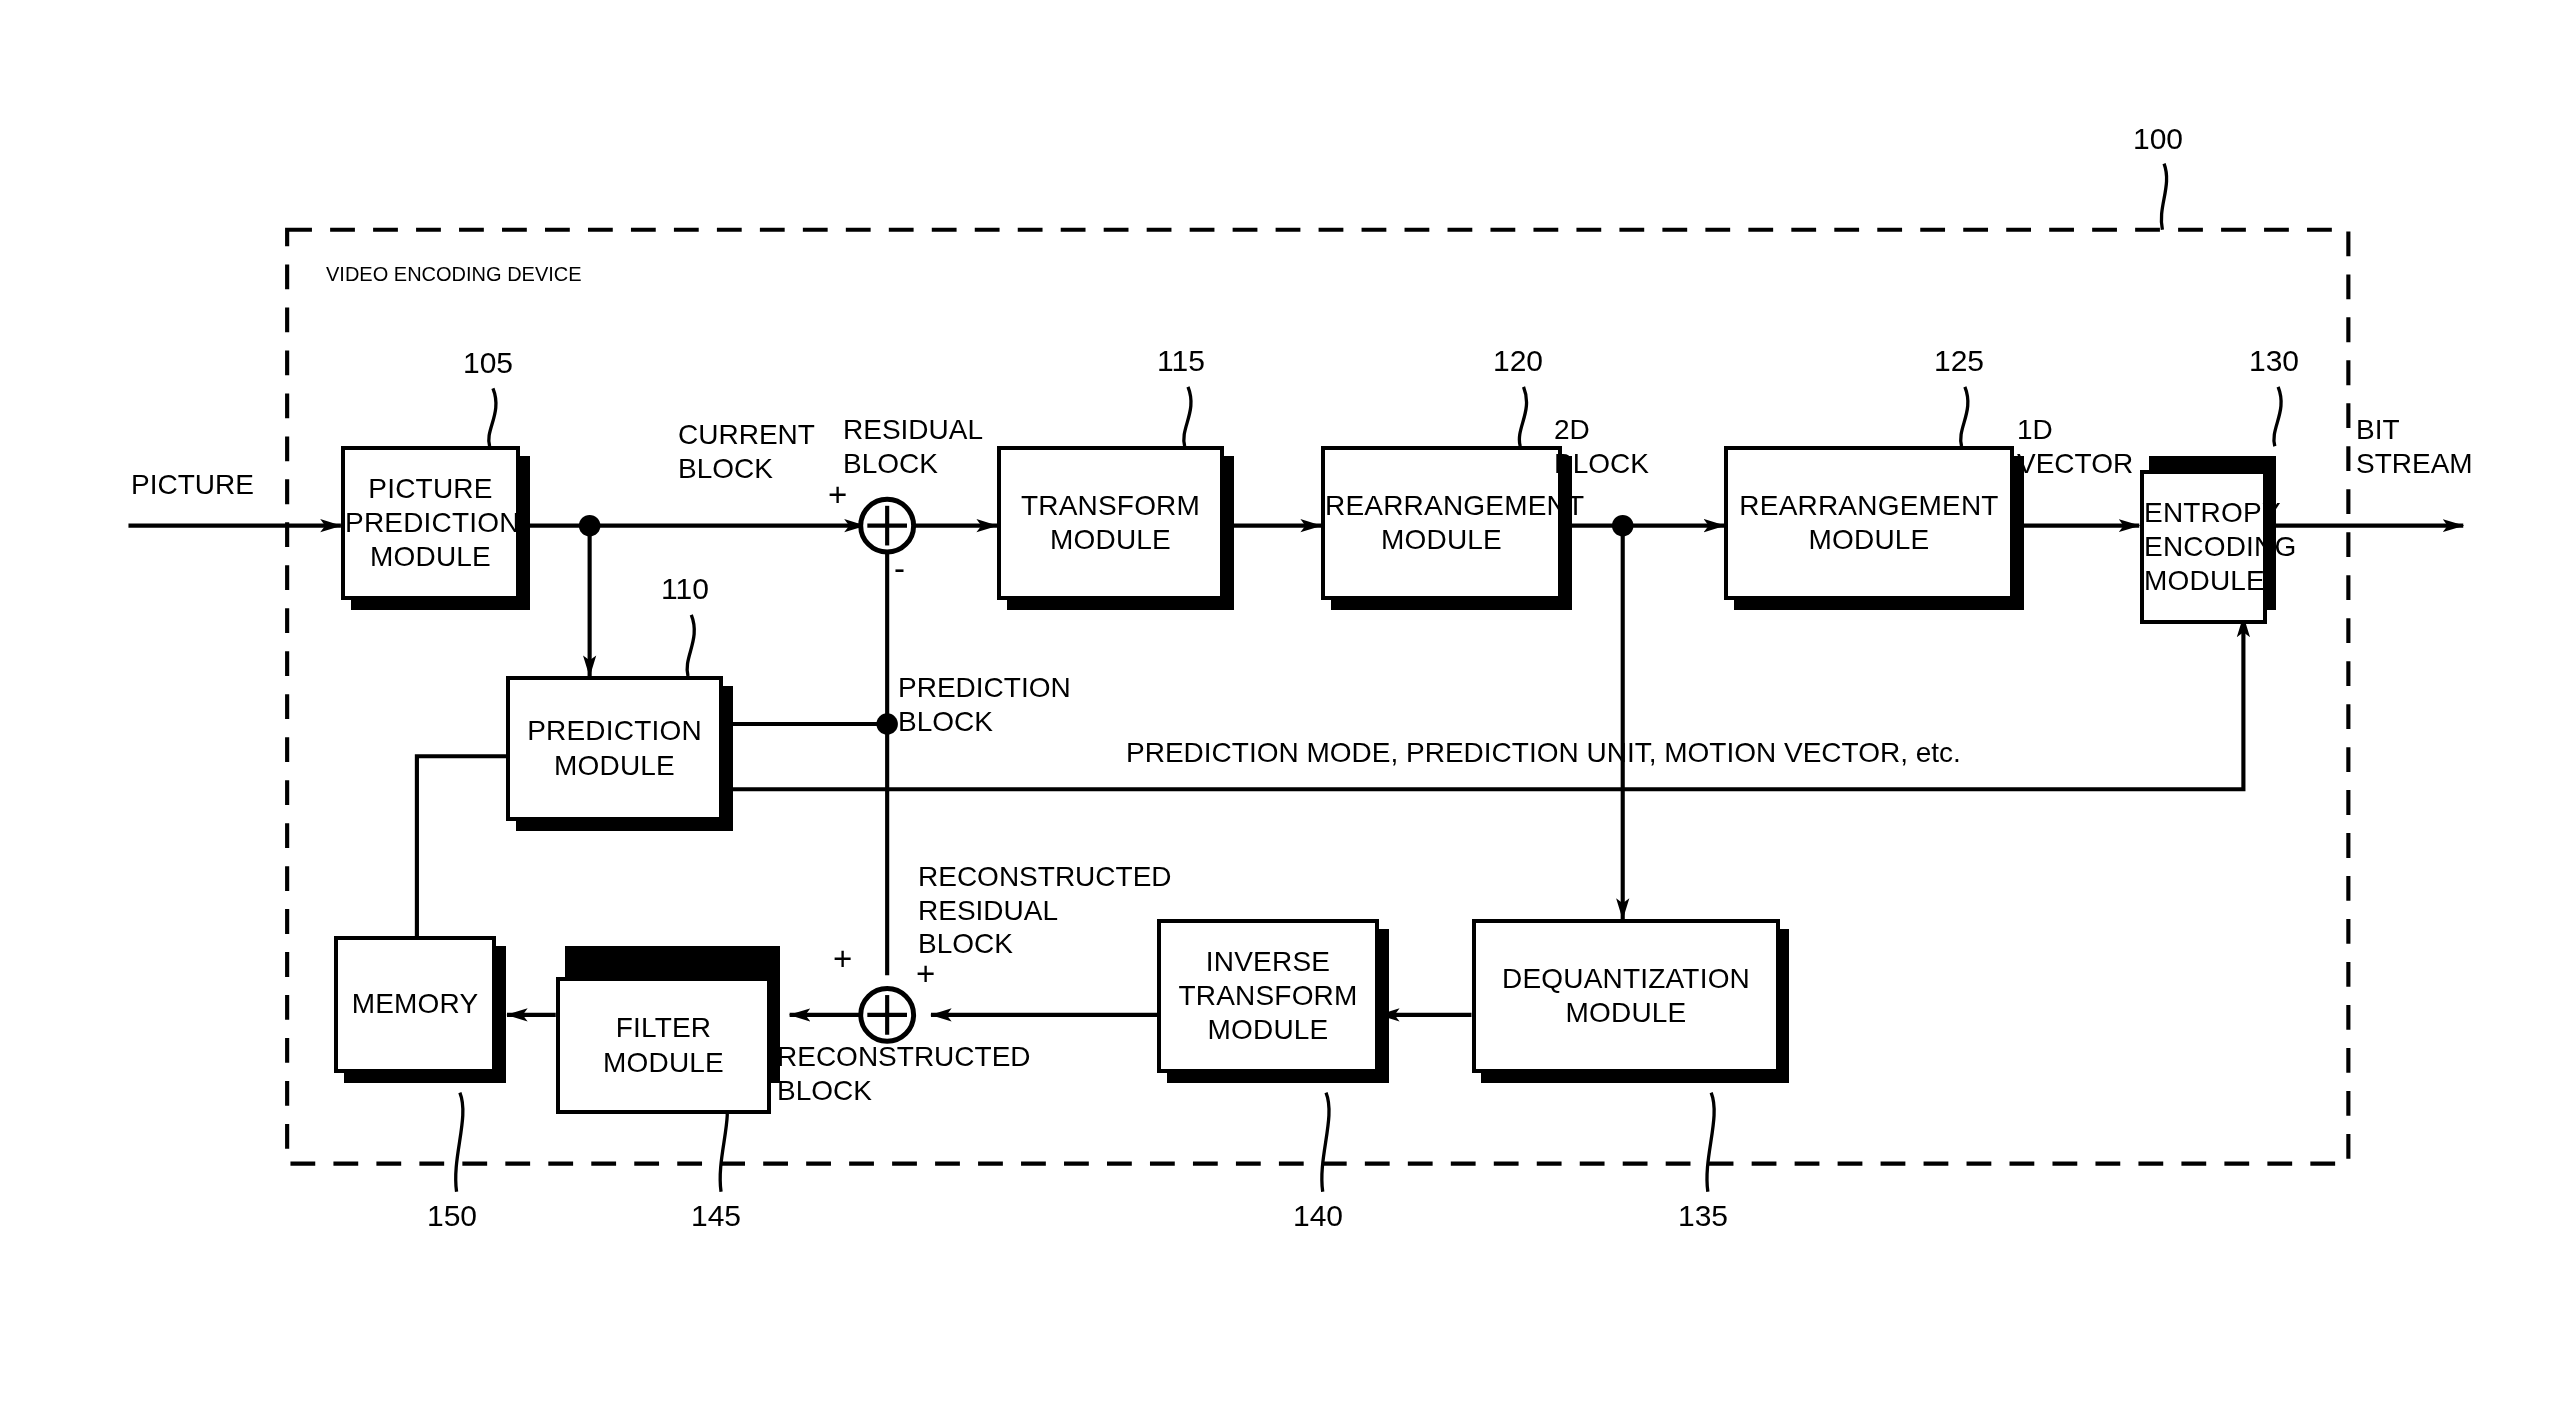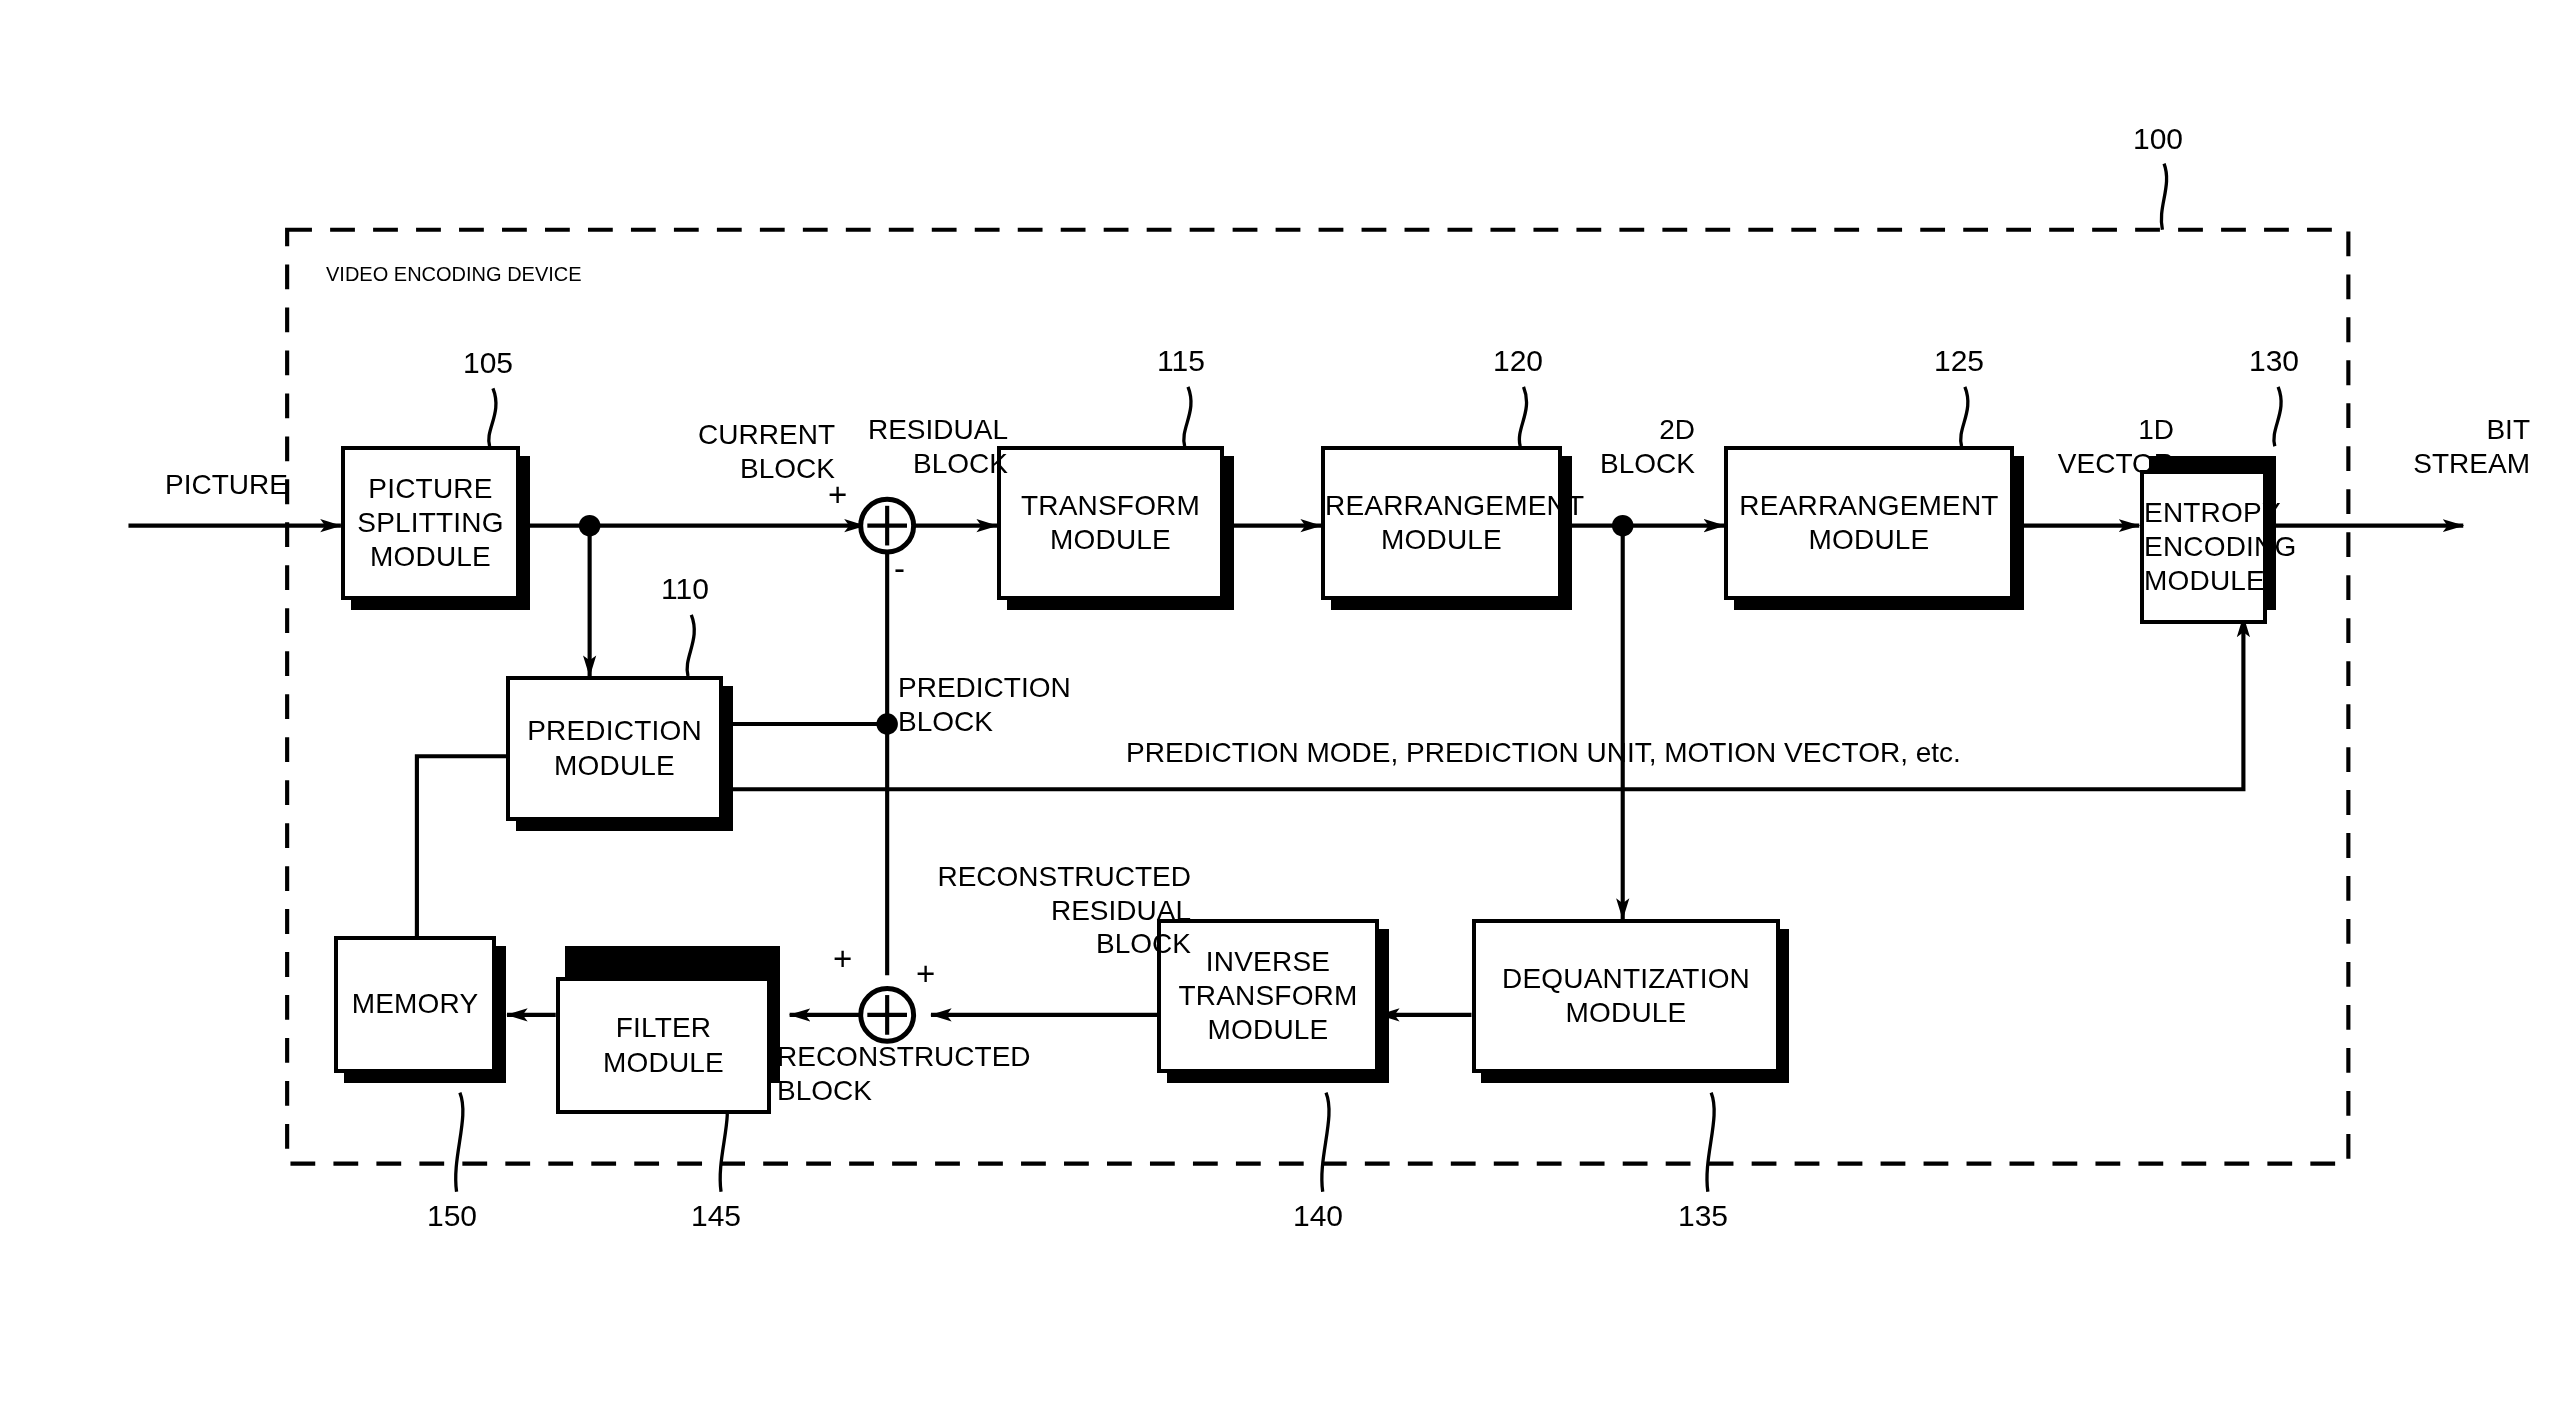--- a/index.html
+++ b/index.html
@@ -43,21 +43,21 @@
     position: absolute;
     background: #000;
     z-index: 3;
   }
   
   .lbl {
     position: absolute;
     font-size: 28px;
     line-height: 1.2;
     white-space: pre;
-    text-align: right;
+    text-align: left;
     z-index: 6;
   }
   .lbl.left  { text-align: left; }
   .num {
     position: absolute;
     font-size: 30px;
     z-index: 6;
     white-space: pre;
   }
   .sign {
@@ -158,21 +158,21 @@
   <div class="shadow" style="left:1331px; top:456px;  width:241px; height:154px;"></div>
   <div class="shadow" style="left:1734px; top:456px;  width:290px; height:154px;"></div>
   <div class="shadow" style="left:2149px; top:456px;  width:127px; height:154px;"></div>
   <div class="shadow" style="left:1481px; top:929px; width:308px; height:154px;"></div>
   <div class="shadow" style="left:1167px; top:929px; width:222px; height:154px;"></div>
   <div class="shadow" style="left:565px;  top:946px; width:215px; height:137px;"></div>
   <div class="shadow" style="left:344px;  top:946px; width:162px; height:137px;"></div>
 
   <div class="mod" style="left:341px; top:446px; width:179px; height:154px;">
     <span class="mod-label">PICTURE
-SPLITTING
+PREDICTION
 MODULE</span>
   </div>
 
   <div class="mod" style="left:506px; top:676px; width:217px; height:145px;">
     <span class="mod-label">PREDICTION
 MODULE</span>
   </div>
 
   <div class="mod" style="left:997px; top:446px; width:227px; height:154px;">
     <span class="mod-label">TRANSFORM

